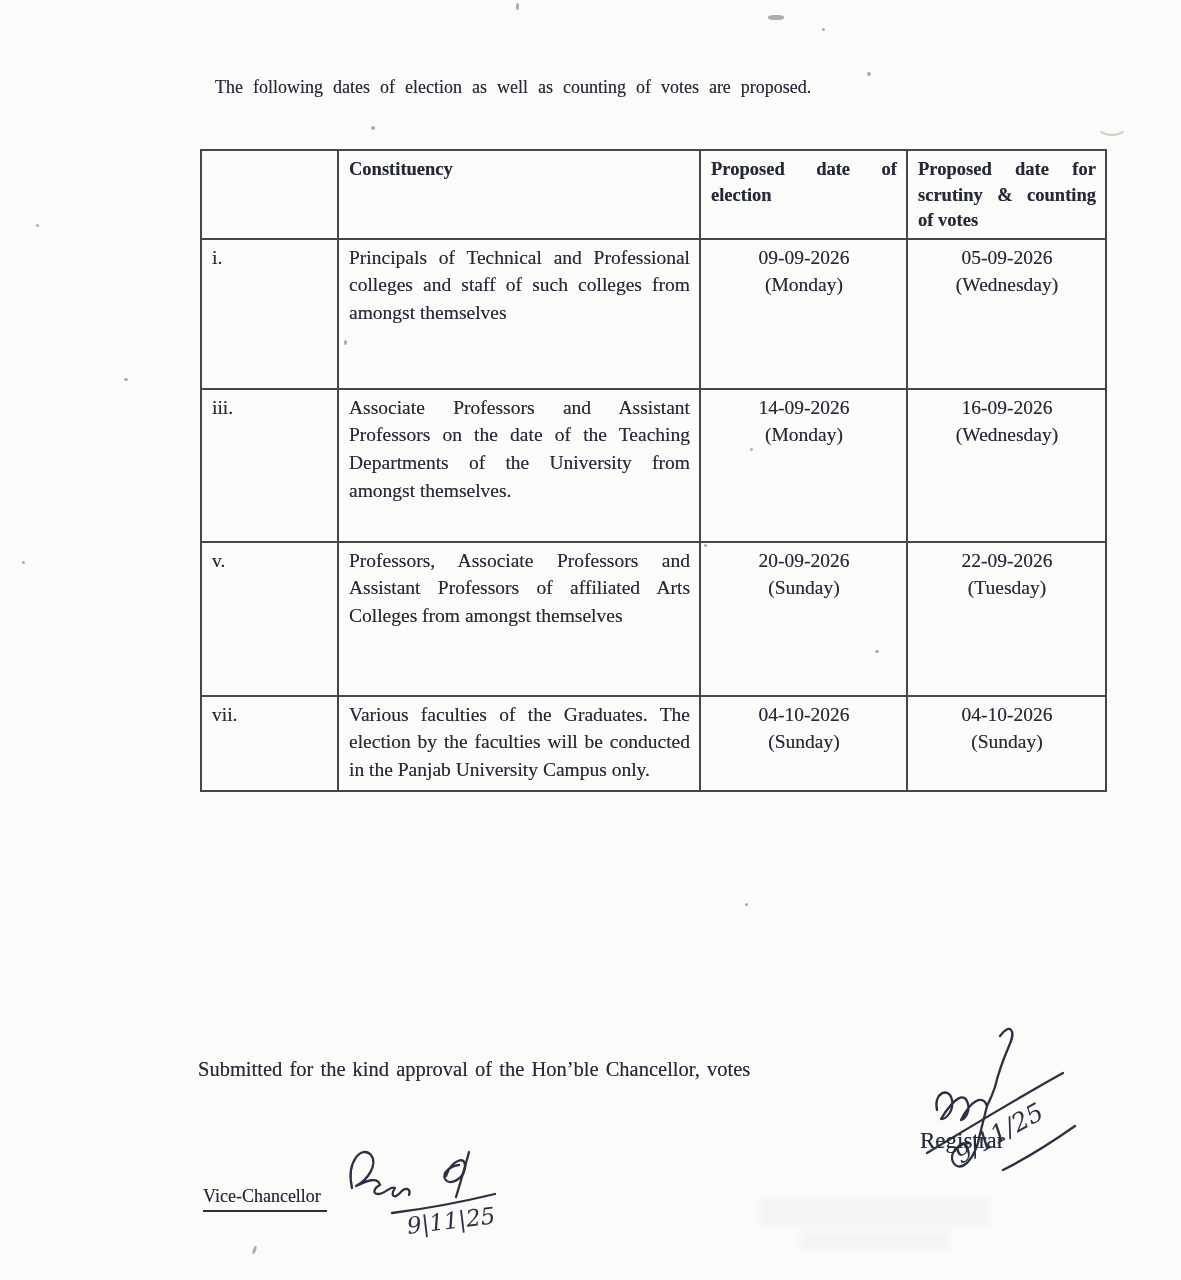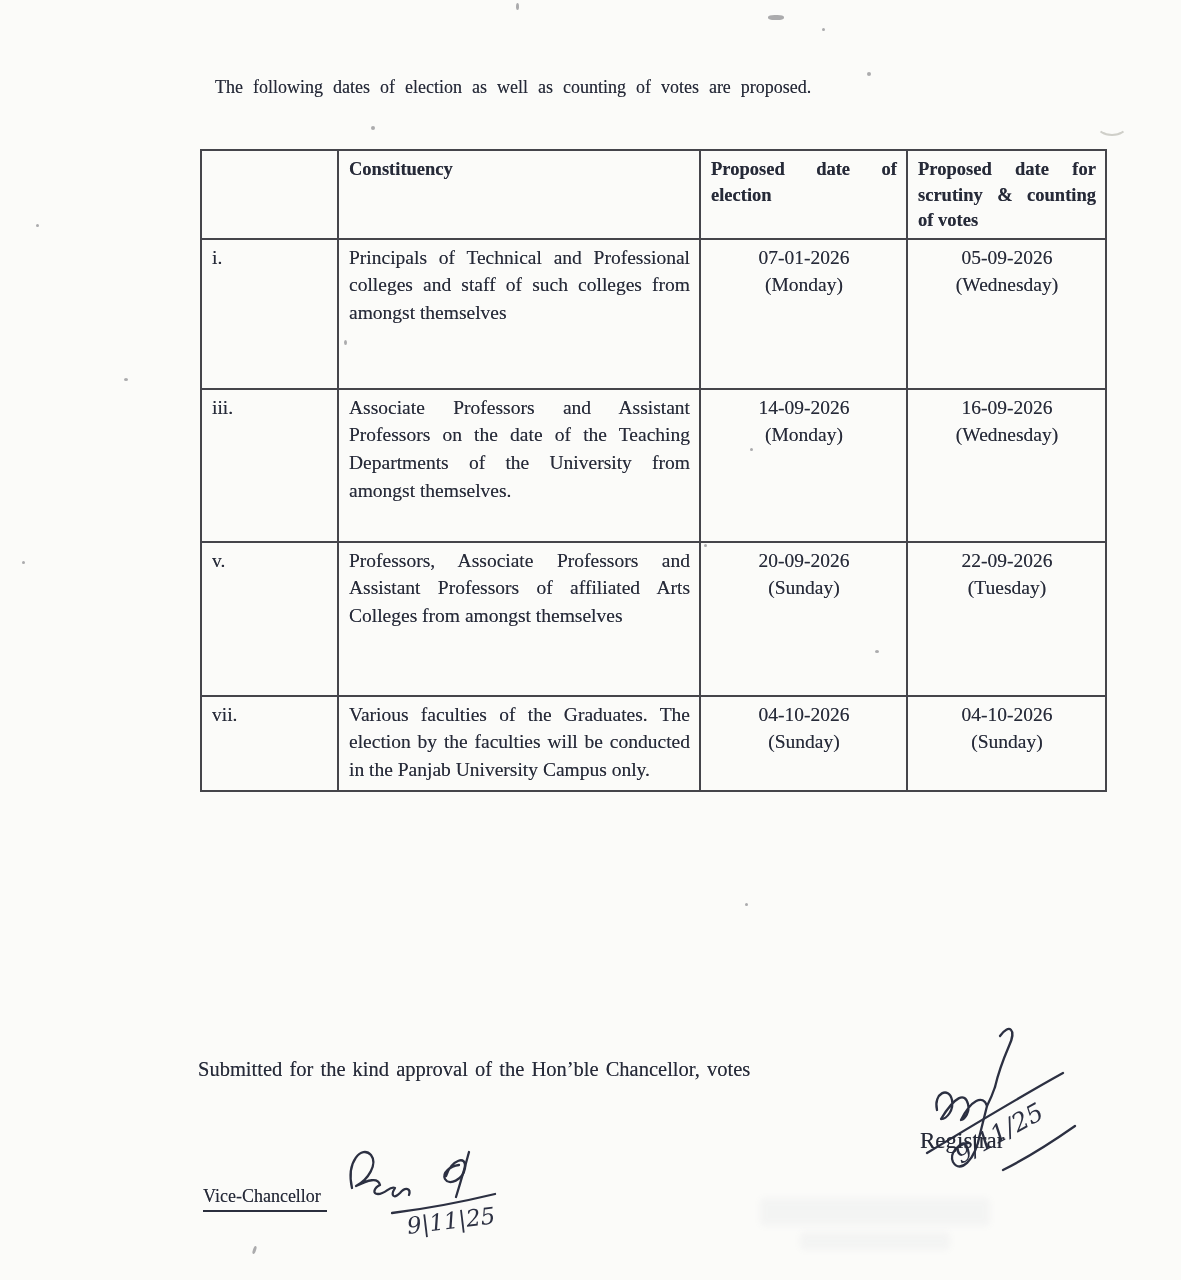--- a/index.html
+++ b/index.html
@@ -104,21 +104,21 @@
         <th class="center">Constituency</th>
         <th>Proposed date of election</th>
         <th>Proposed date for scrutiny &amp; counting of votes</th>
       </tr>
     </thead>
     <tbody>
         <tr>
       <td class="num">i.</td>
       <td class="cons">Principals of Technical and Professional colleges and staff of such colleges from amongst themselves</td>
       <td class="date">
-        <div>07-01-2026</div>
+        <div>09-09-2026</div>
         <div>(Monday)</div>
       </td>
       <td class="date">
         <div>05-09-2026</div>
         <div>(Wednesday)</div>
       </td>
     </tr>
         <tr>
       <td class="num">iii.</td>
       <td class="cons">Associate Professors and Assistant Professors on the date of the Teaching Departments of the University from amongst themselves.</td>

